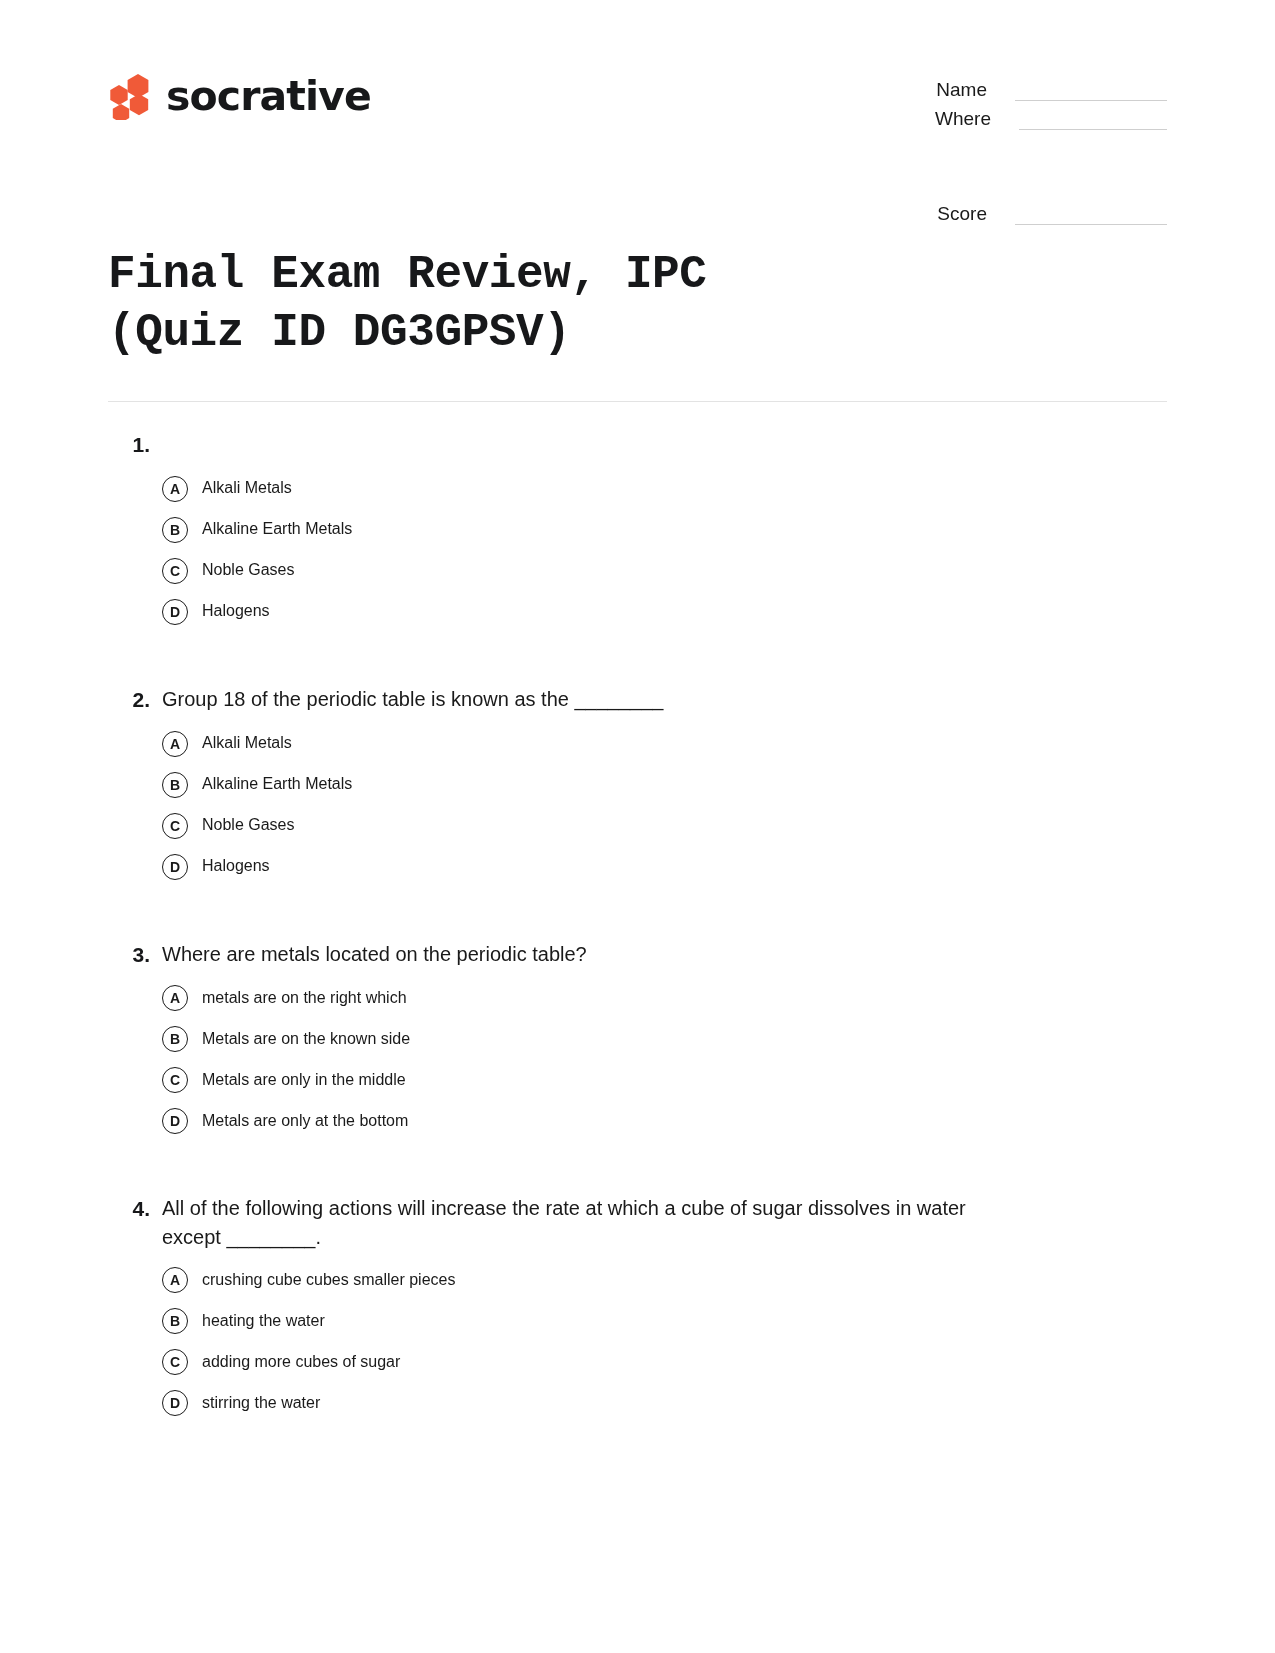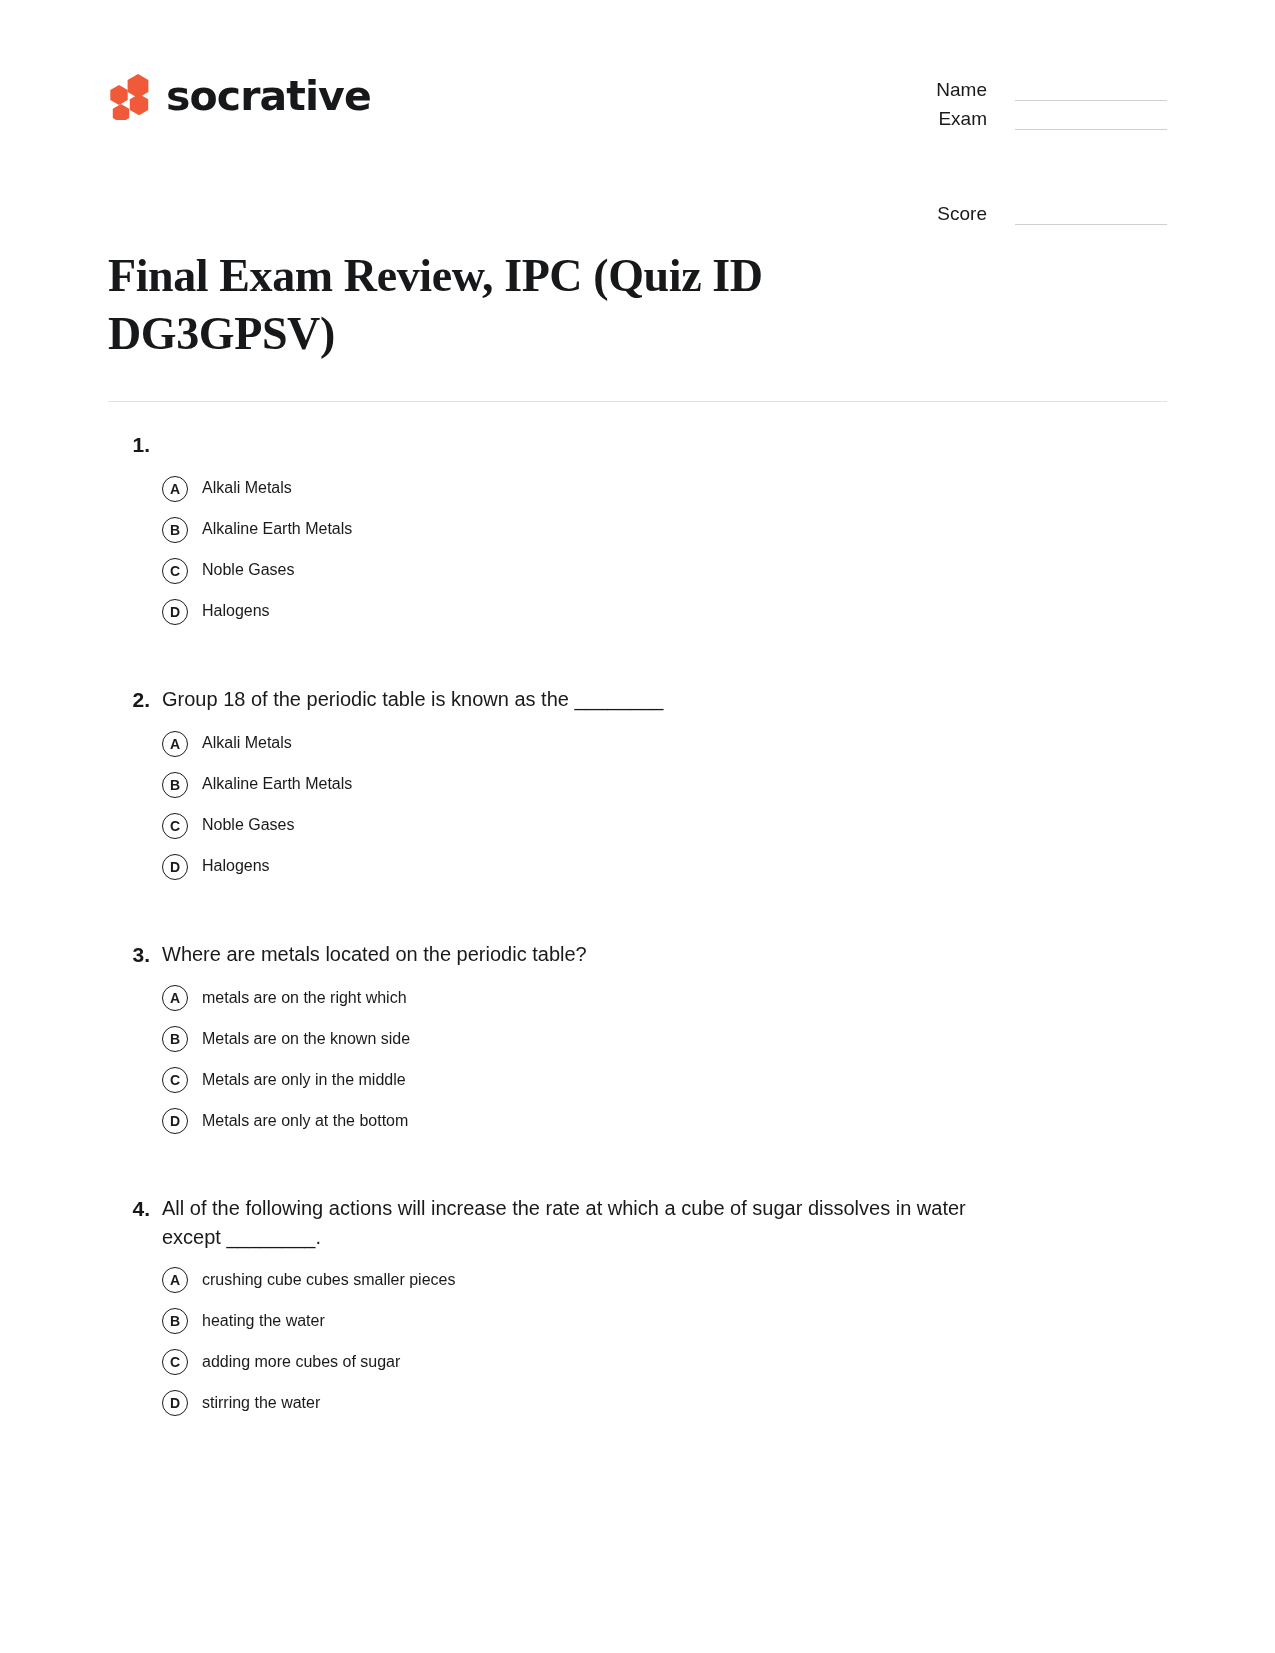--- a/index.html
+++ b/index.html
@@ -90,21 +90,21 @@
     align-items: flex-start;
   }
   .quiz-title {
     font-size: 46px;
     font-weight: 700;
     line-height: 1.26;
     letter-spacing: -0.4px;
     color: #17181a;
     max-width: 720px;
     margin: 0;
-    font-family: Liberation Serif, serif;
+    font-family: Liberation Mono, monospace;
   }
 
   .divider {
     margin: 38px 108px 0 108px;
     border-top: 1px solid #e3e3e3;
     height: 0;
   }
 
   
   .questions {
@@ -193,21 +193,21 @@
       </svg>
       <span class="brand-word">socrative</span>
     </div>
 
     <div class="meta">
       <div class="meta-row">
         <span class="meta-label">Name</span>
         <span class="meta-line"></span>
       </div>
       <div class="meta-row">
-        <span class="meta-label">Exam</span>
+        <span class="meta-label">Where</span>
         <span class="meta-line"></span>
       </div>
       <div class="meta-gap"></div>
       <div class="meta-row">
         <span class="meta-label">Score</span>
         <span class="meta-line"></span>
       </div>
     </div>
 
   </div>

